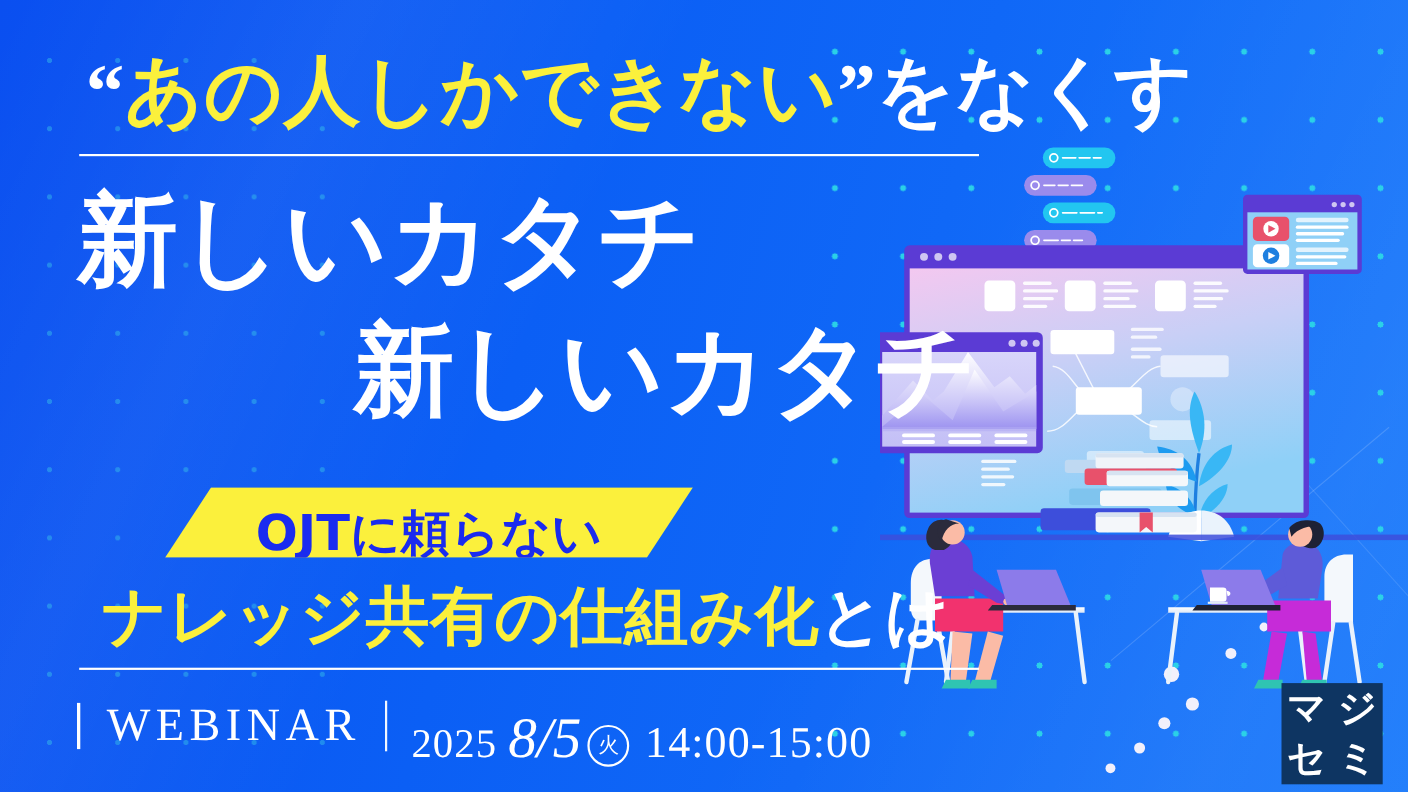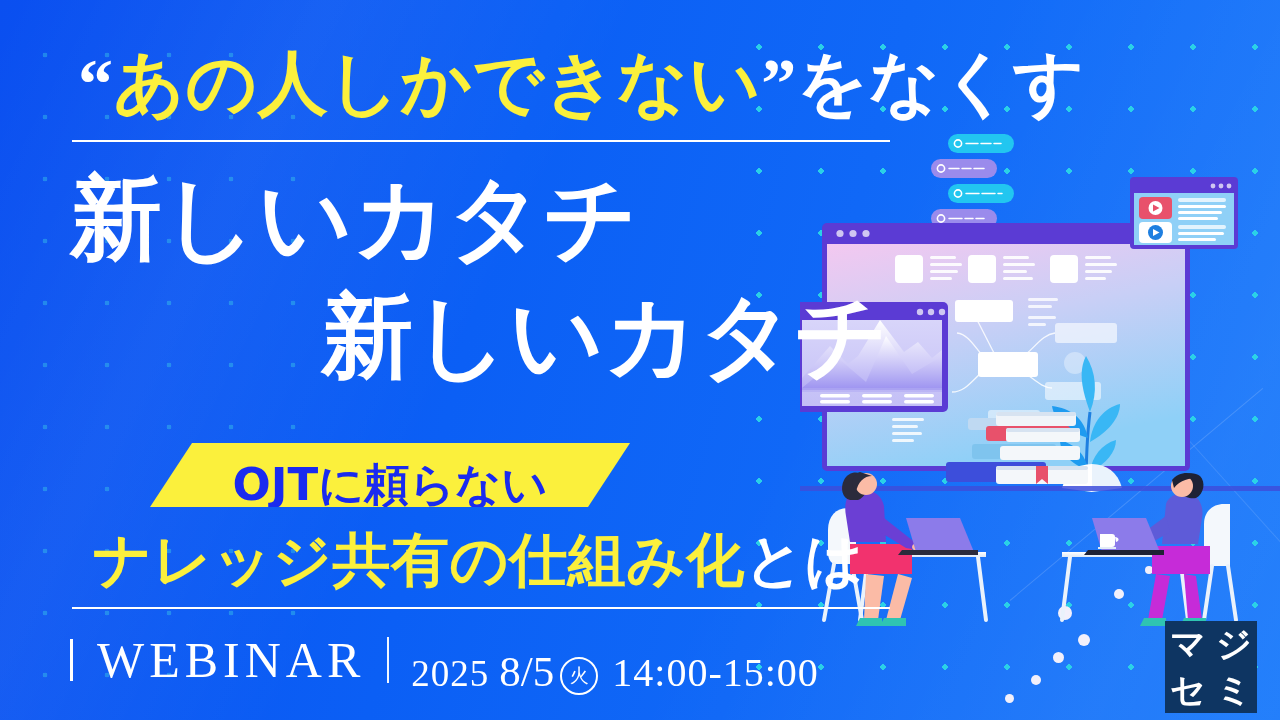--- a/index.html
+++ b/index.html
@@ -82,28 +82,28 @@
     margin-left:15px;
   }
   .subtitle .hl{color:#FBF03C;}
 
   
   .footer{position:absolute;left:70px;top:630px;height:60px;display:flex;align-items:center;}
   .vbar{width:3px;height:42px;background:#FFFFFF;margin-right:24px;}
   .vbar.thin{width:2px;height:46px;margin:0 22px;opacity:.95;}
   .webinar{
     font-family:"Liberation Serif","DejaVu Serif",serif;font-weight:400;
-    font-size:50px;line-height:48px;letter-spacing:5px;color:#FFFFFF;
+    font-size:42px;line-height:48px;letter-spacing:5px;color:#FFFFFF;
   }
   .dateline{
     font-family:"Liberation Serif","DejaVu Serif",serif;
     color:#FFFFFF;display:flex;align-items:baseline;margin-top:24px;
   }
   .yr{font-size:37px;letter-spacing:1px;}
-  .md{font-size:43px;line-height:64px;margin:0 4px 0 10px;}
+  .md{font-size:52px;line-height:64px;margin:0 4px 0 10px;font-style:italic;}
   .dow{
     display:inline-flex;align-items:center;justify-content:center;
     width:34px;height:34px;border:2px solid #FFFFFF;border-radius:50%;
     font-family:"DejaVu Sans","Liberation Sans",sans-serif;font-size:19px;
     transform:translateY(-4px);margin:0 10px 0 2px;
   }
   .tm{font-size:40px;letter-spacing:1px;margin-left:4px;}
 
   
   .logo{

